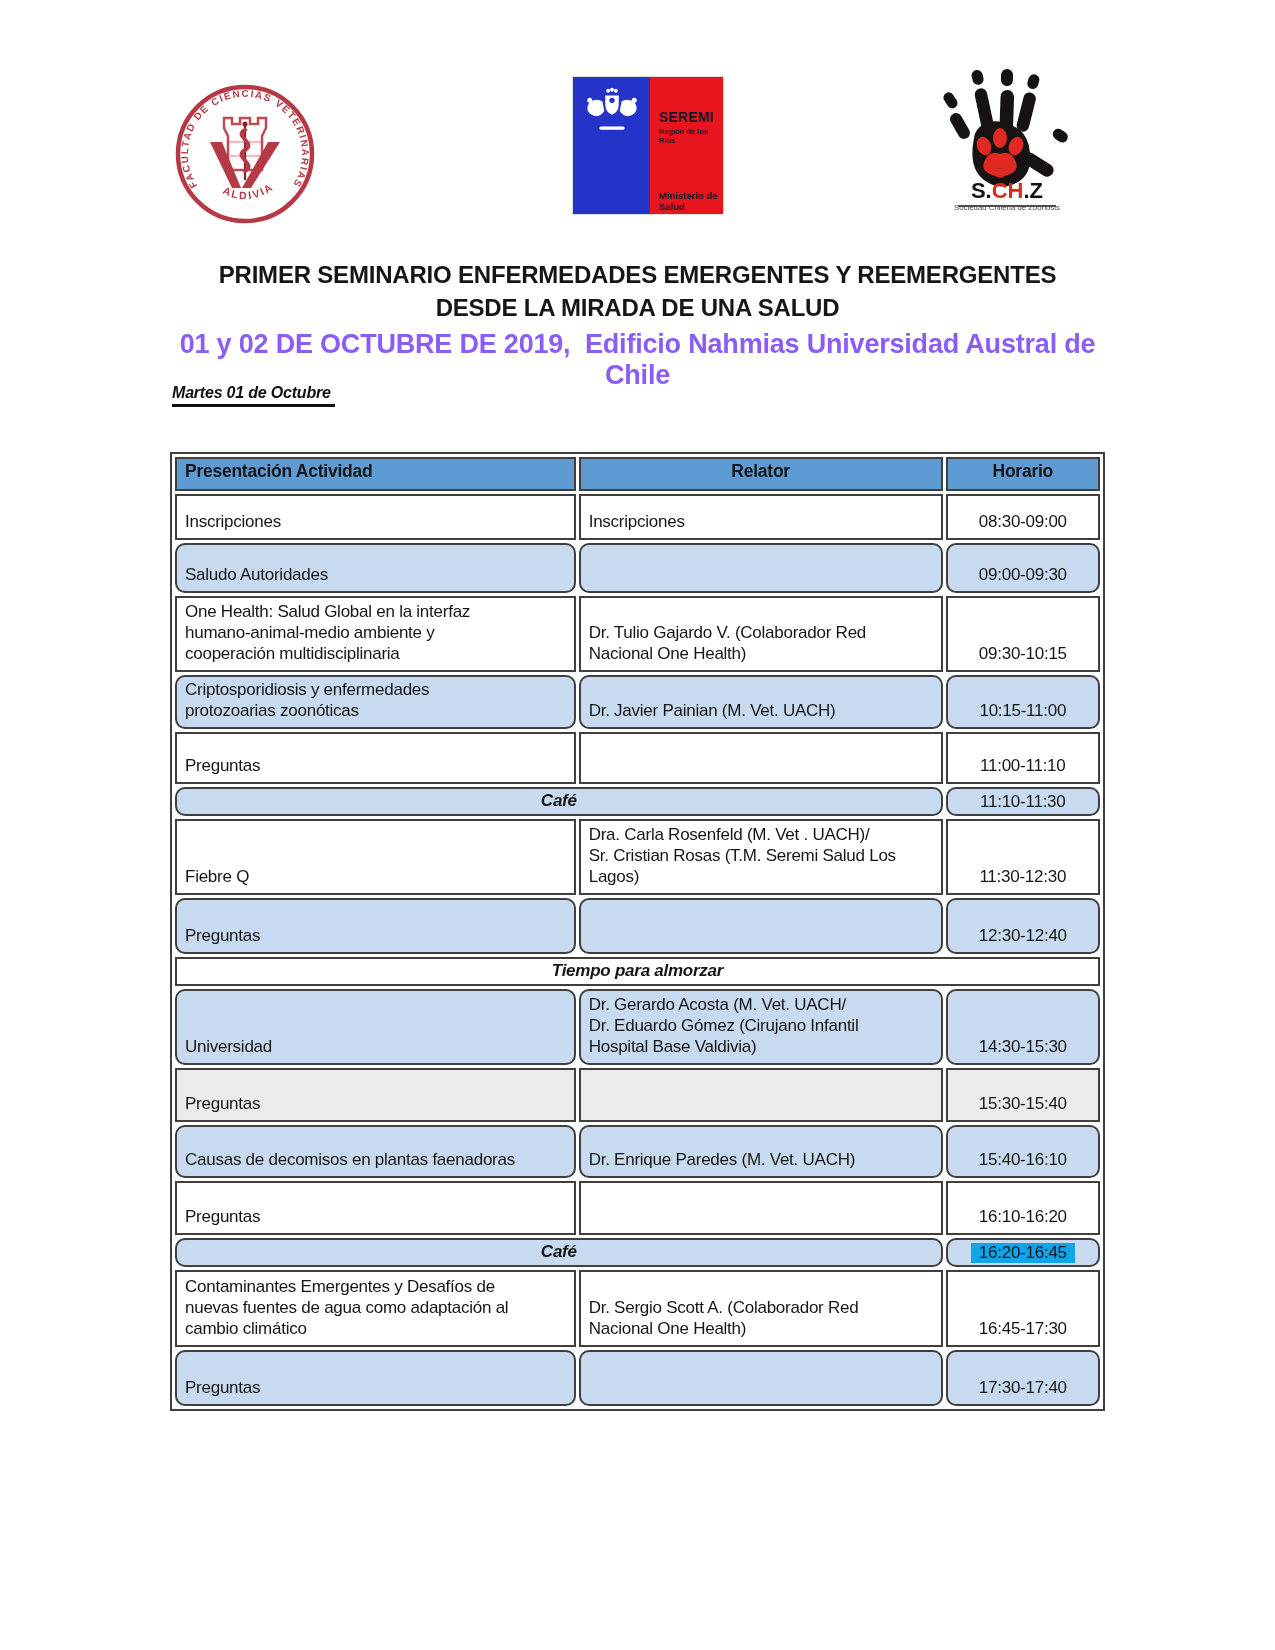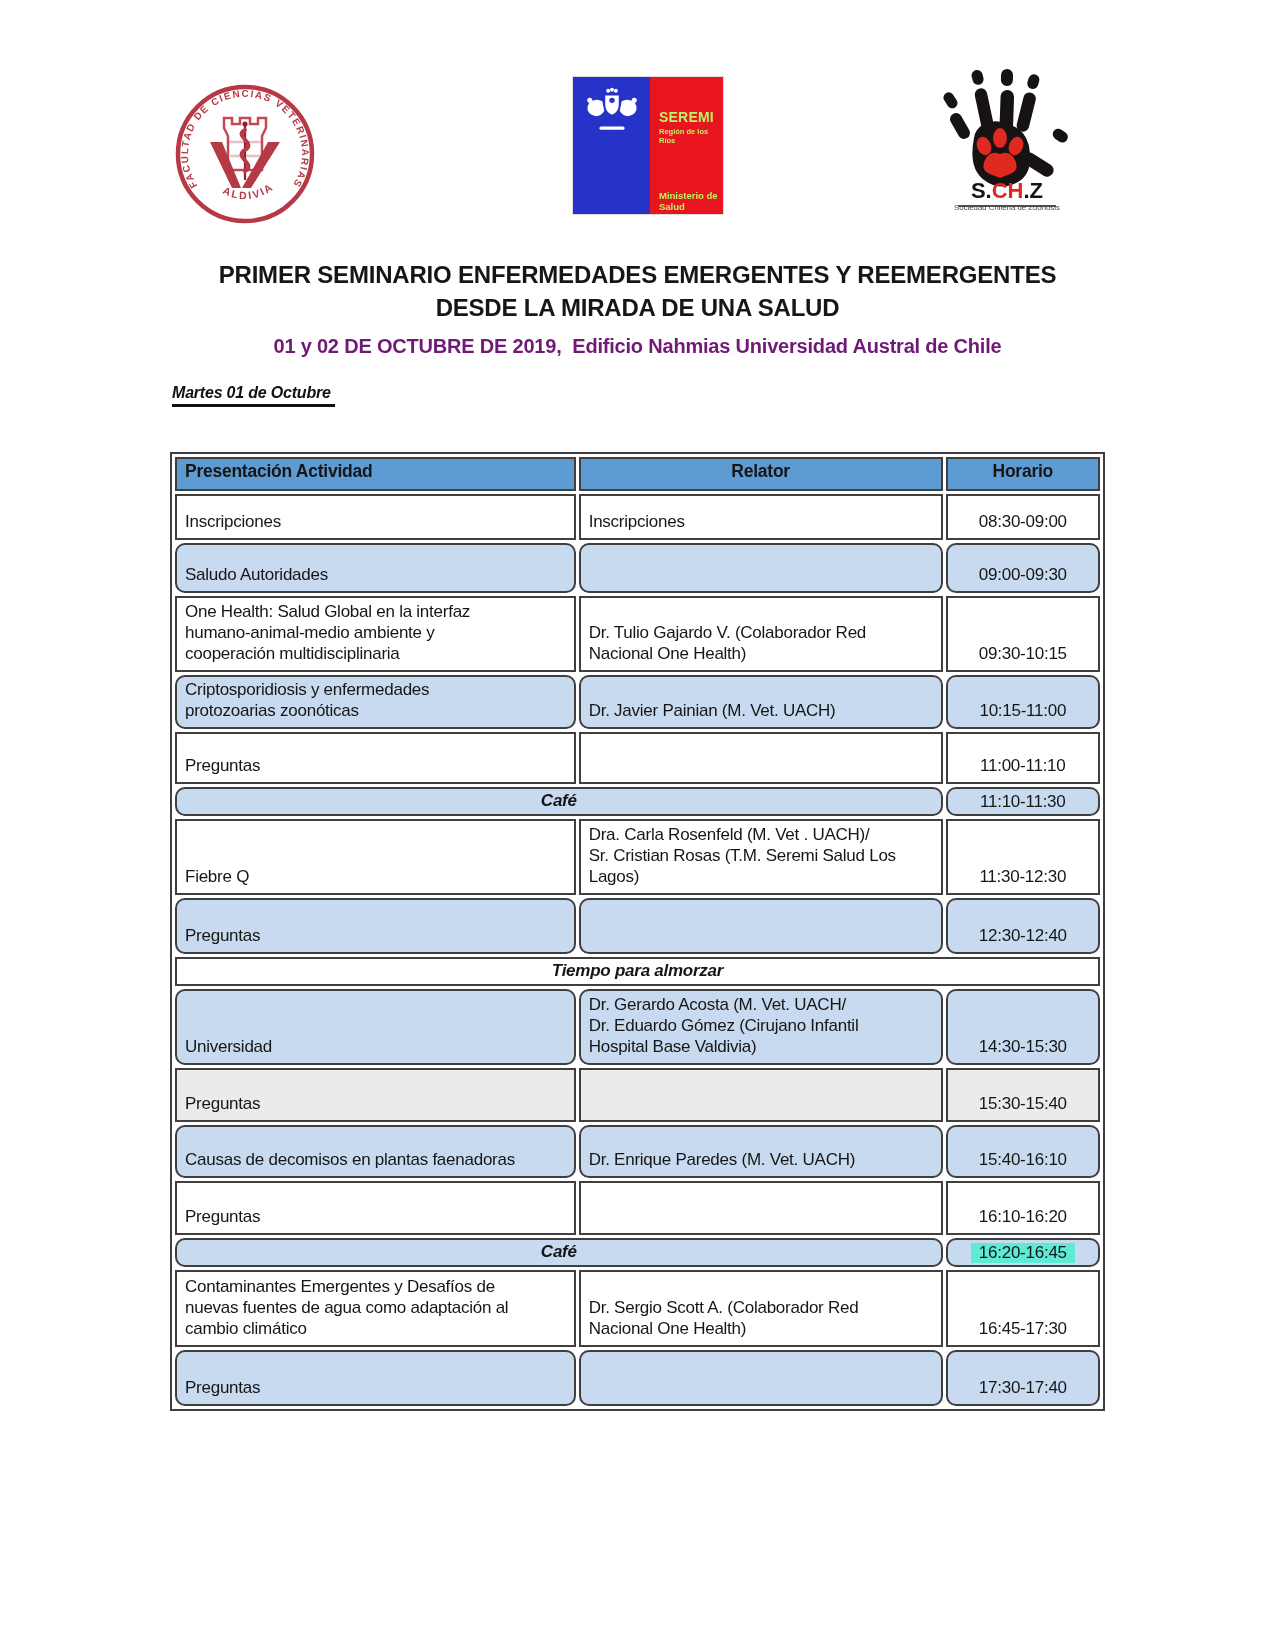--- a/index.html
+++ b/index.html
@@ -3,50 +3,50 @@
 <meta charset="utf-8">
 <style>
   html,body{margin:0;padding:0;background:#ffffff;}
   .page{position:relative;width:1275px;height:1650px;background:#ffffff;overflow:hidden;
         font-family:"Liberation Sans",sans-serif;color:#1a1a1a;}
 
   
   .logo-vet{position:absolute;left:172px;top:80px;width:146px;height:148px;}
   .logo-seremi{position:absolute;left:573px;top:77px;width:150px;height:137px;display:flex;box-shadow:0 0 0 1px #dcdcdc;}
   .seremi-blue{width:77px;background:var(--seremi-blue);display:flex;justify-content:center;}
-  .seremi-red{width:73px;background:var(--seremi-red);color:#bef264;position:relative;}
+  .seremi-red{width:73px;background:var(--seremi-red);color:#0f172a;position:relative;}
   .seremi-title{font-size:14px;font-weight:bold;margin:32px 0 2px 9px;letter-spacing:0.2px;}
   .seremi-region{font-size:7.5px;font-weight:bold;margin:0 0 0 9px;}
   .seremi-ministry{position:absolute;left:9px;bottom:2px;font-size:9.5px;font-weight:bold;line-height:11px;white-space:pre-line;}
   .logo-schz{position:absolute;left:928px;top:66px;width:164px;height:152px;}
 
   
   .title-block{position:absolute;left:170px;top:258px;width:935px;text-align:center;}
   .title-line{font-size:24px;font-weight:bold;line-height:33px;letter-spacing:-0.2px;color:#161616;text-align:center;}
-  .title-sub{font-size:20px;font-weight:bold;margin-top:11px;white-space:pre-wrap;letter-spacing:-0.2px;color:#701a75;}
+  .title-sub{font-size:27px;font-weight:bold;margin-top:5px;white-space:pre-wrap;letter-spacing:-0.2px;color:#8b5cf6;}
 
   .section-heading{position:absolute;left:172px;top:384px;font-size:16px;font-weight:bold;font-style:italic;
         color:#111;border-bottom:3px solid #111;padding:0 4px 2px 0;letter-spacing:-0.2px;}
 
   
   table.schedule{position:absolute;left:170px;top:452px;width:935px;table-layout:fixed;
         border-collapse:separate;border-spacing:3px;background:#fff;border:2.5px solid var(--border);}
   .schedule th,.schedule td{border:2px solid var(--border);box-sizing:border-box;
         font-size:17px;line-height:21px;letter-spacing:-0.25px;vertical-align:bottom;
         padding:2px 8px 6px 8px;white-space:pre-wrap;overflow:hidden;color:#161616;}
   .schedule th{background:var(--header-blue);font-weight:bold;font-size:17.5px;height:29px;padding-bottom:7px;}
   .schedule th.h-left{text-align:left;}
   .schedule th.h-center{text-align:center;}
   .bg-white{background:#ffffff;}
   .bg-blue{background:var(--row-blue);border-radius:10px;}
   .bg-gray{background:var(--row-gray);}
   td.hor{text-align:center;}
   td.cafe-label,td.full-label{text-align:center;font-weight:bold;font-style:italic;vertical-align:middle;padding:1px 8px 3px;}
   td.cafe-time{text-align:center;vertical-align:middle;padding:0 4px;}
-  .hl{background:#5eead4;padding:0 8px;display:inline-block;line-height:20px;}
+  .hl{background:#0ea5e9;padding:0 8px;display:inline-block;line-height:20px;}
 </style>
 </head>
 <body>
 
 <div class="page" style="--header-blue: #5e9bd3; --row-blue: #c8daf0; --row-gray: #ebebeb; --border: #3f3f3f; --seremi-blue: #2533c8; --seremi-red: #e8141e;">
 
   <svg class="logo-vet" viewBox="0 0 146 148">
     <circle cx="73" cy="74" r="67" fill="#ffffff" stroke="#b63a46" stroke-width="4.5"></circle>
     <defs>
       <path id="arcTop" d="M 33.0 114.4 A 57 57 0 1 1 113.0 114.4"></path>

